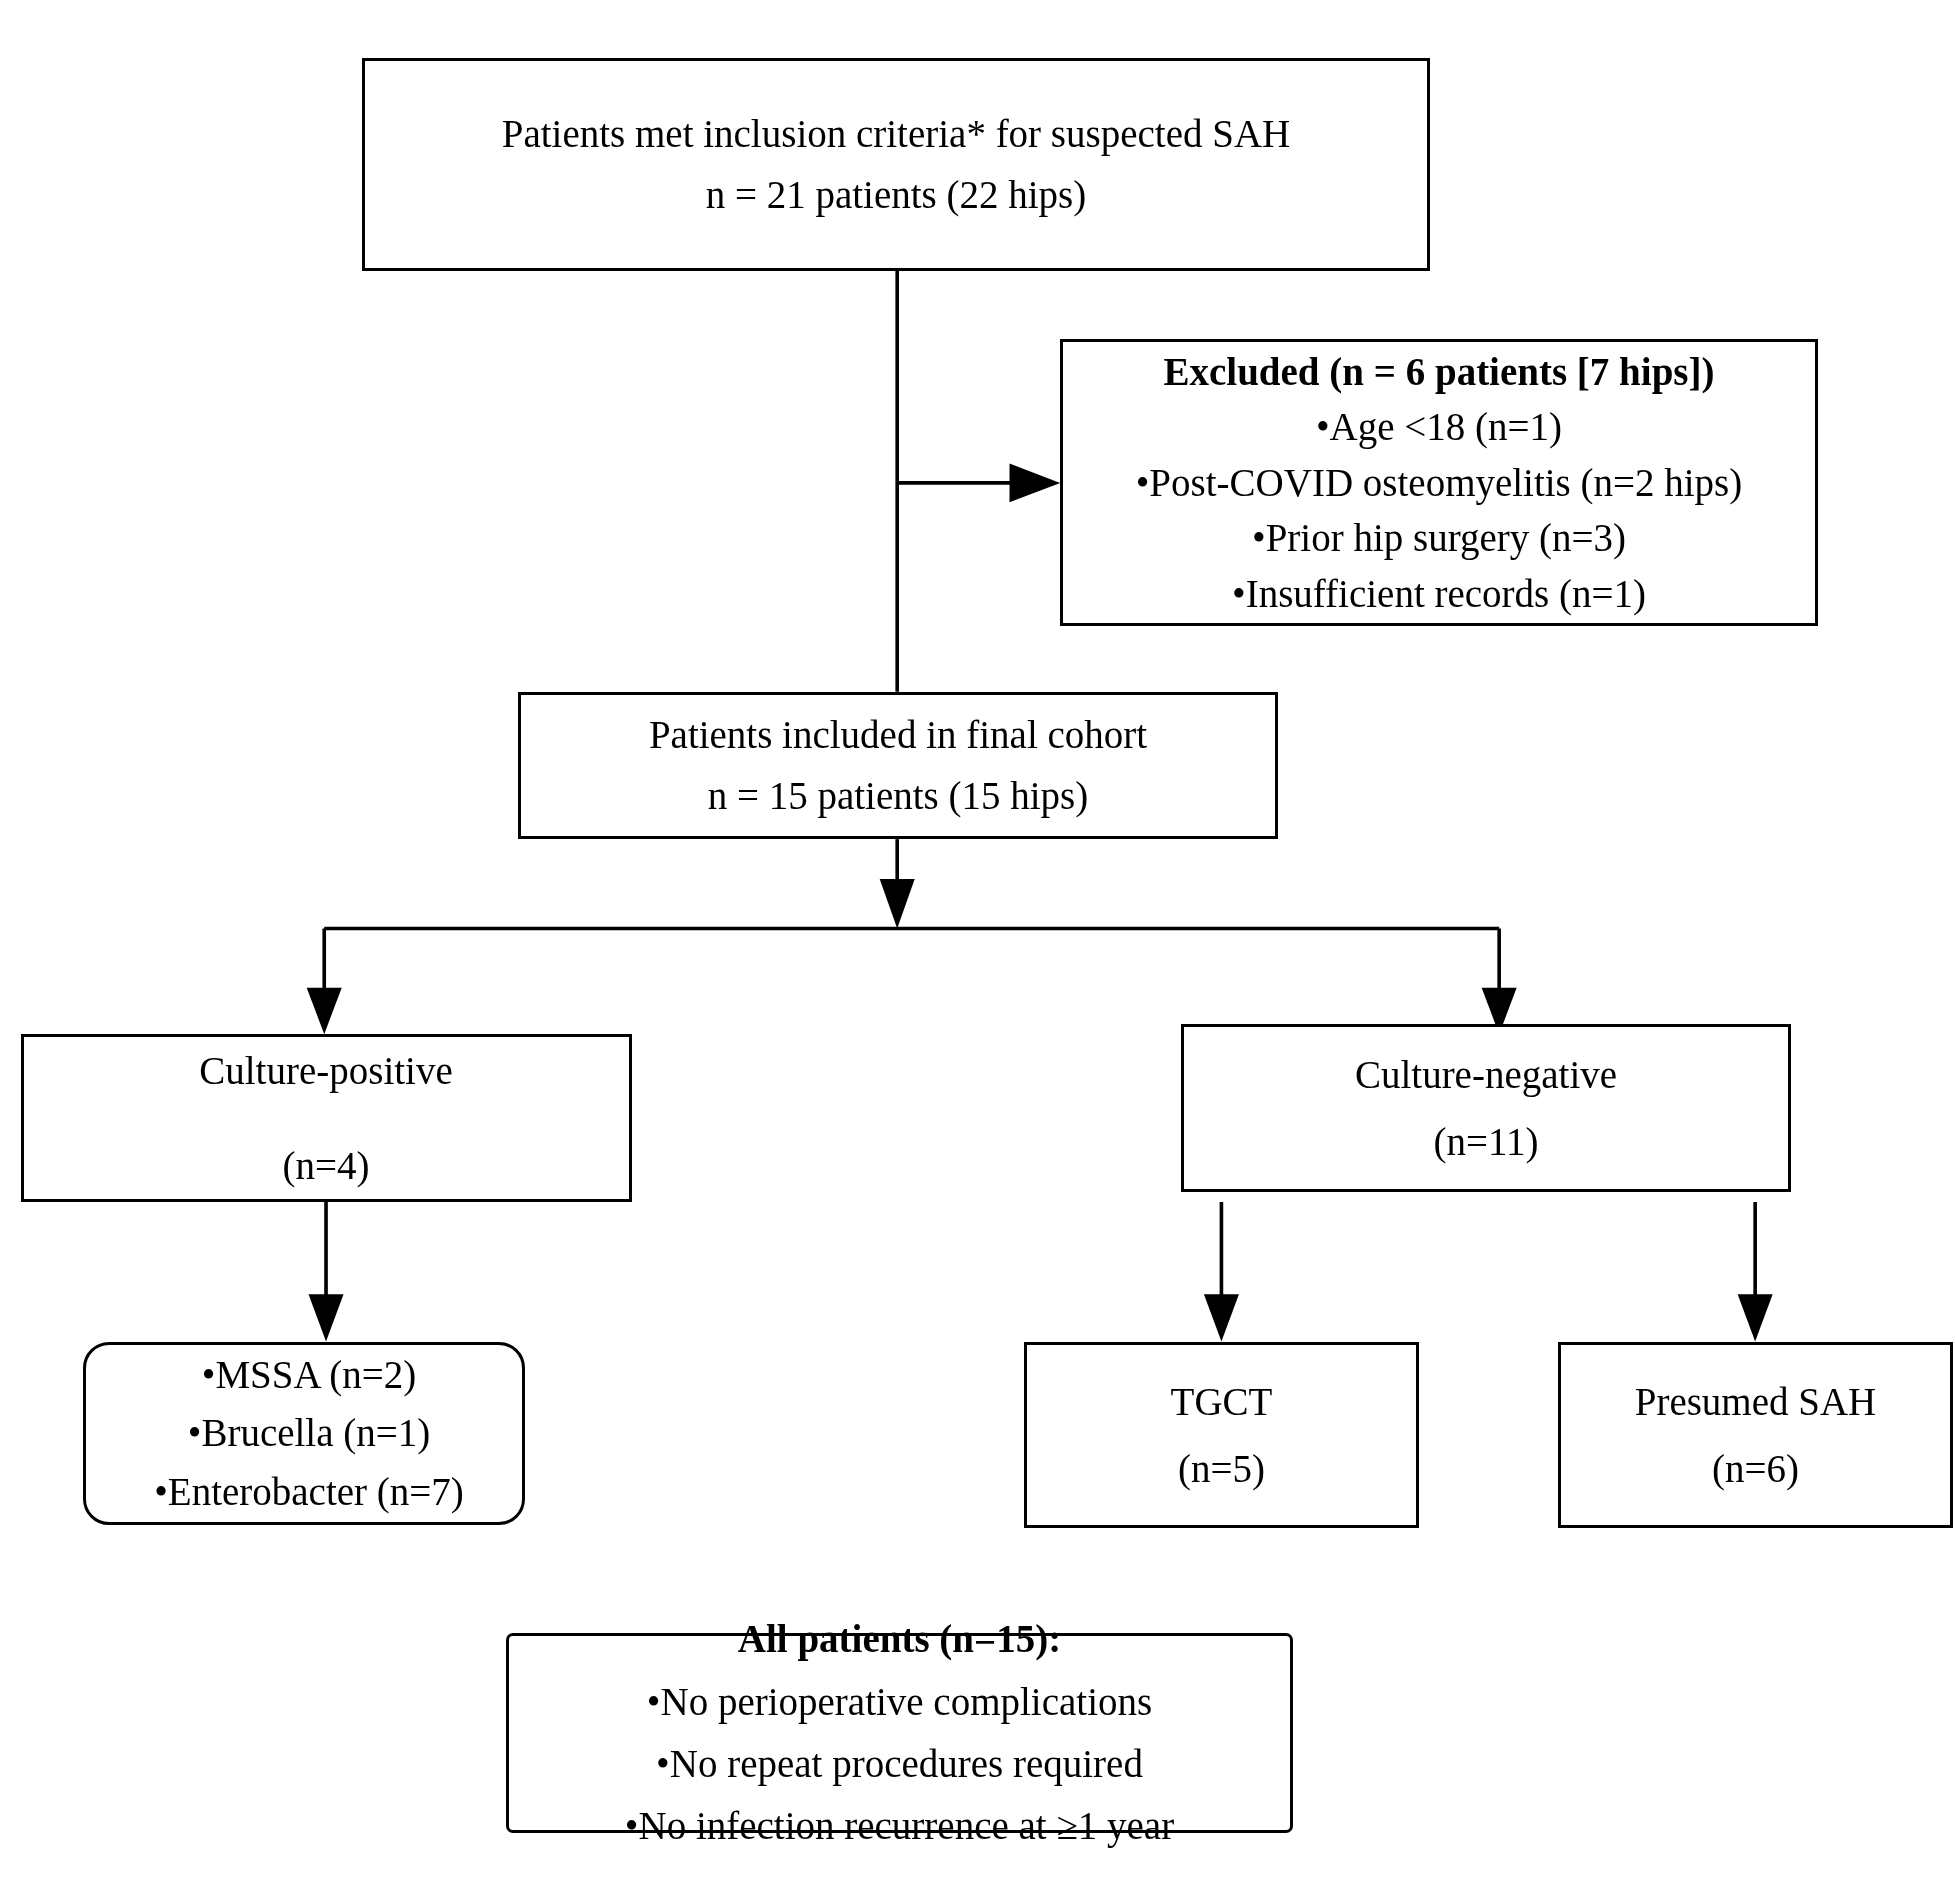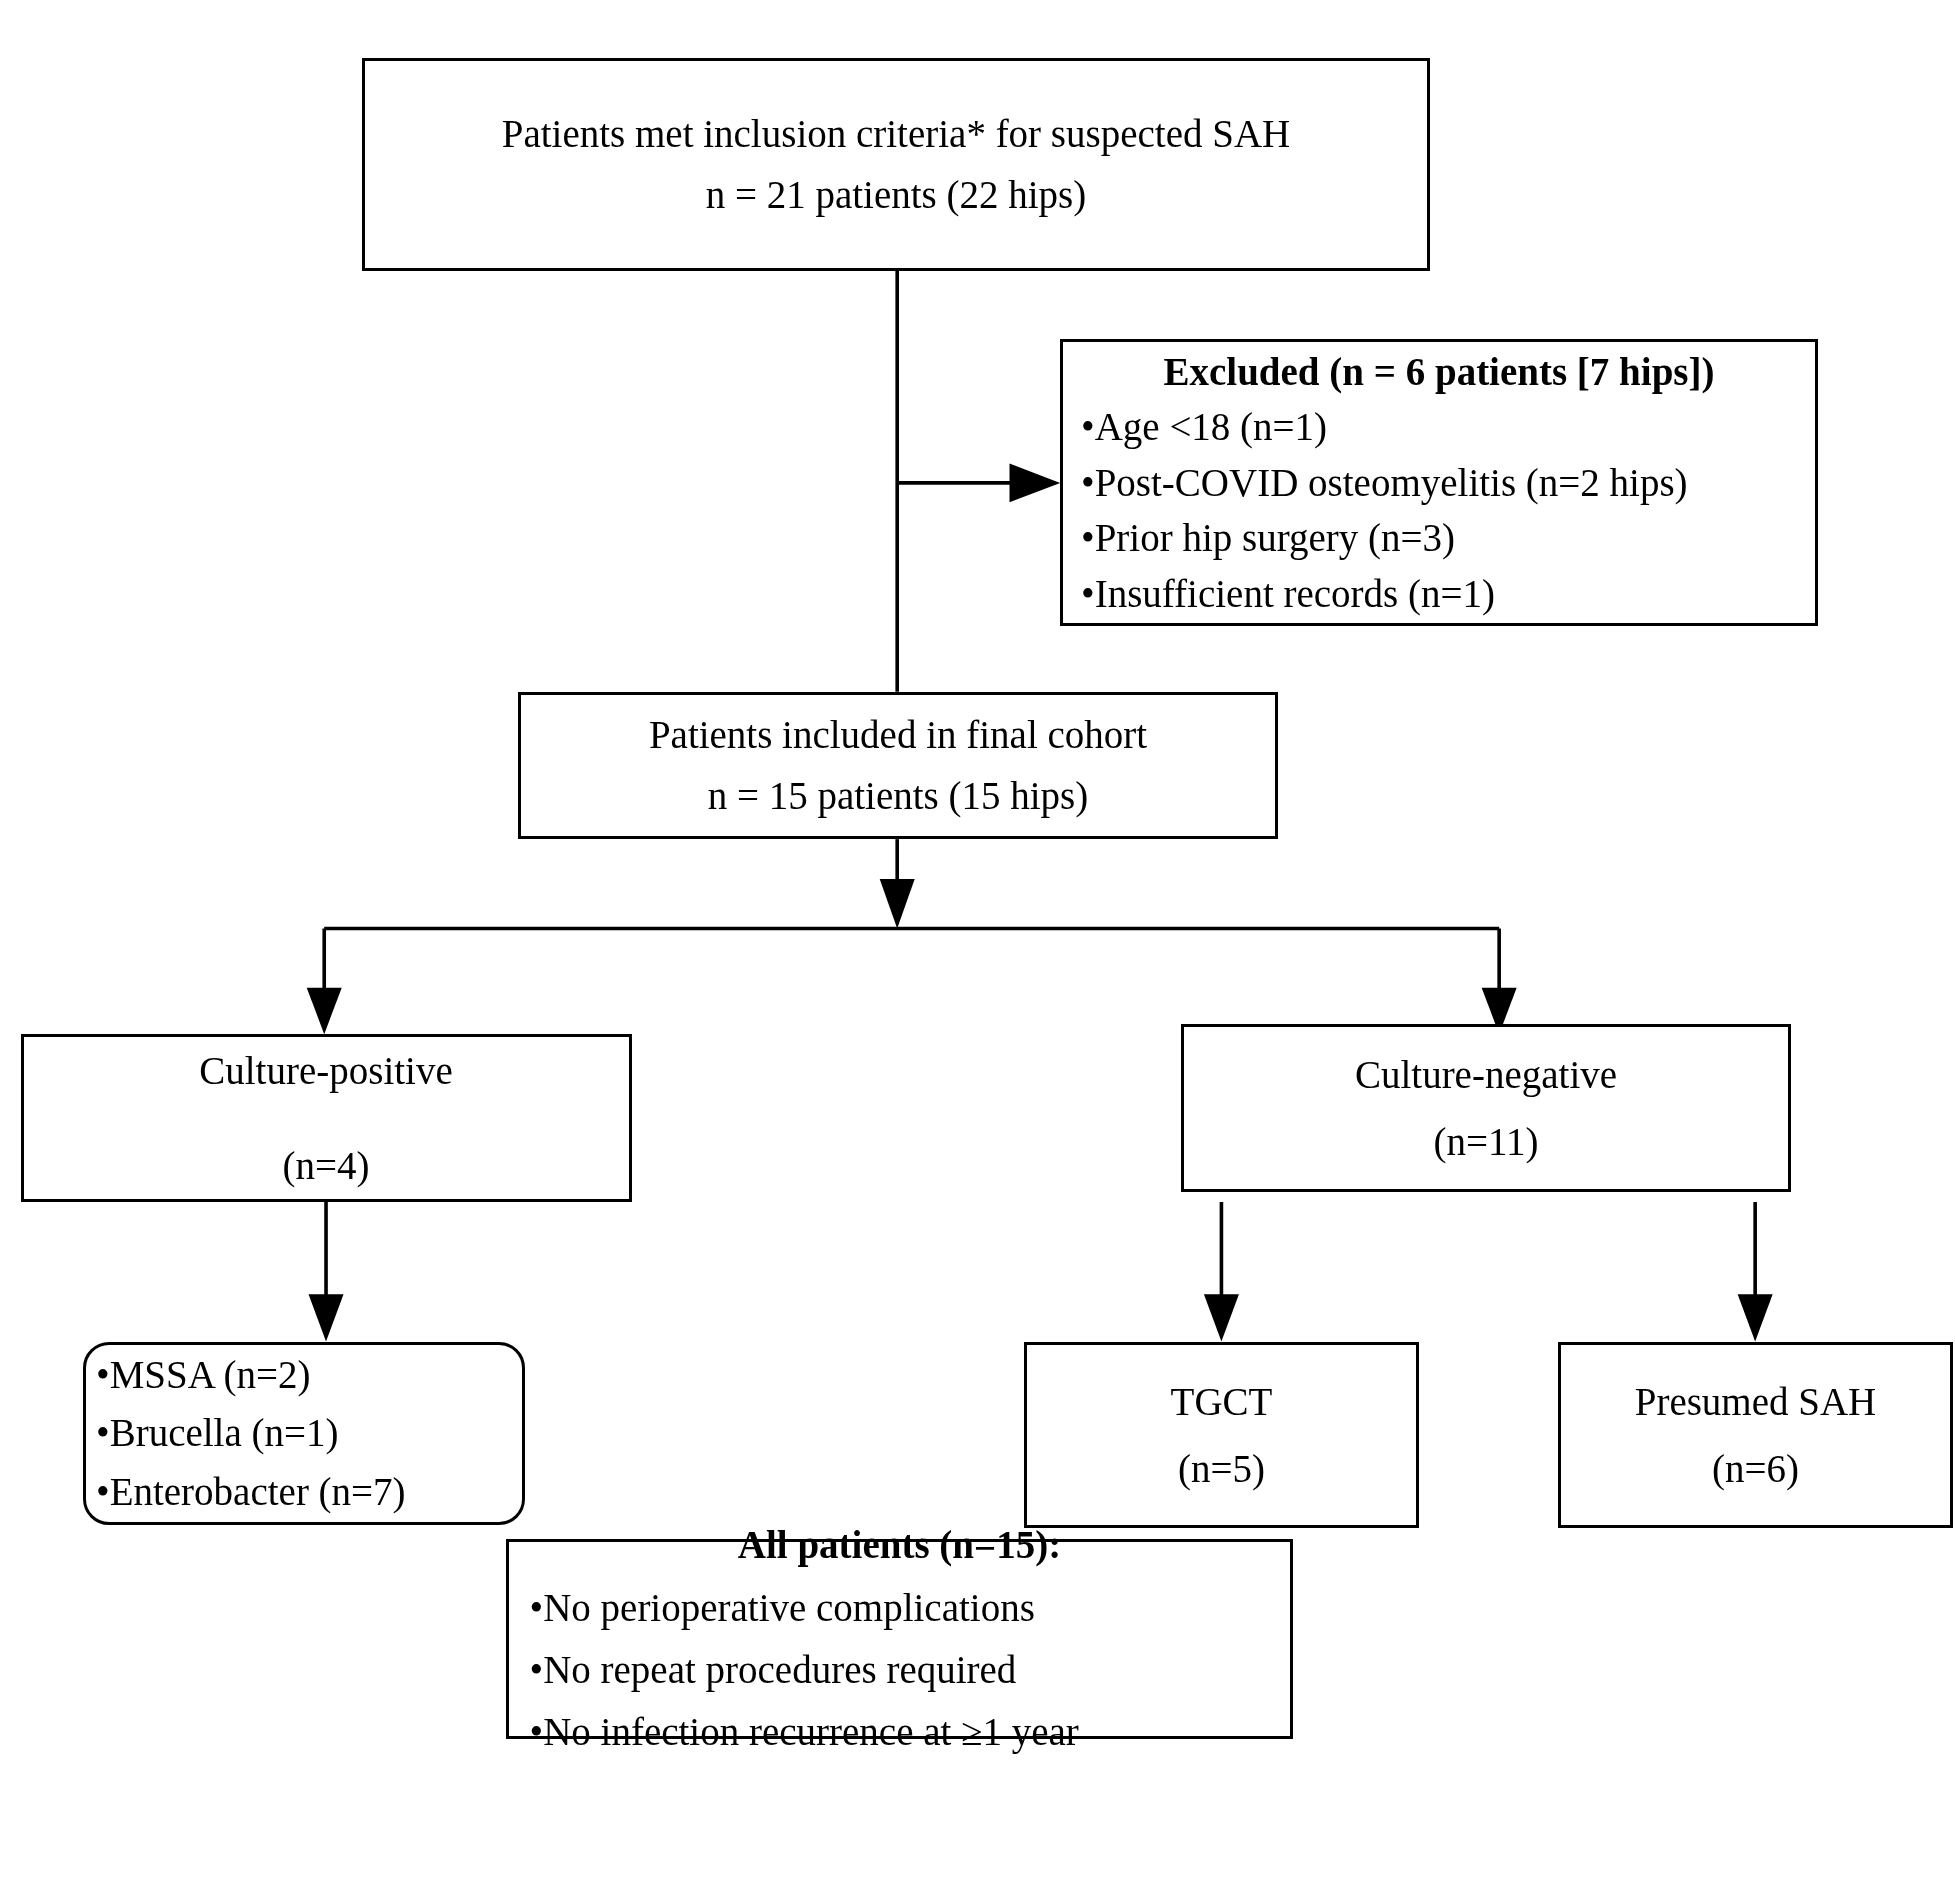--- a/index.html
+++ b/index.html
@@ -32,34 +32,34 @@
     display: flex;
     flex-direction: column;
     justify-content: center;
     font-size: 39px;
     line-height: 1.55;
     text-align: center;
   }
   .box .line { white-space: nowrap; }
   .two-line { line-height: 1.72; }
   .box .title { font-weight: bold; text-align: center; }
-  .box .bullet { text-align: left; white-space: nowrap; }
+  .box .bullet { text-align: center; white-space: nowrap; }
 
   .inclusion-box  { left: 362px;  top: 22px;   width: 1068px; height: 213px; }
   .excluded-box   { left: 1060px; top: 303px;  width: 758px; height: 287px;
                     justify-content: center; line-height: 1.42; padding: 3.6px 18px; }
   .cohort-box     { left: 518px;  top: 656px; width: 760px; height: 147px; }
   .cpos-box       { left: 20.5px;   top: 998px; width: 611px; height: 168px; justify-content: space-between; }
   .cneg-box       { left: 1181px; top: 988px; width: 610px; height: 168px; }
   .organisms-box  { left: 83px;  top: 1306px; width: 442px;  height: 183px;
                     padding-left: 10px; line-height: 1.5; border-radius: 26px; }
   .tgct-box       { left: 1024px; top: 1306px; width: 395px;  height: 186px; }
   .presumed-box   { left: 1558px; top: 1306px; width: 395px;  height: 186px; }
-  .outcomes-box   { left: 506px;  top: 1503px; width: 787px; height: 200px;
-                    line-height: 1.6; padding: 6px 20.5px; }
+  .outcomes-box   { left: 506px;  top: 1597px; width: 787px; height: 200px;
+                    line-height: 1.6; padding: 6px 20.5px; border-radius: 7px; }
 </style>
 </head>
 <body>
 
 <div class="diagram">
 
   <svg class="connectors" viewBox="0 0 3238 3120" xmlns="http://www.w3.org/2000/svg">
 
     <line x1="1486" y1="388" x2="1486" y2="1086" stroke="#000" stroke-width="6"></line>
 

